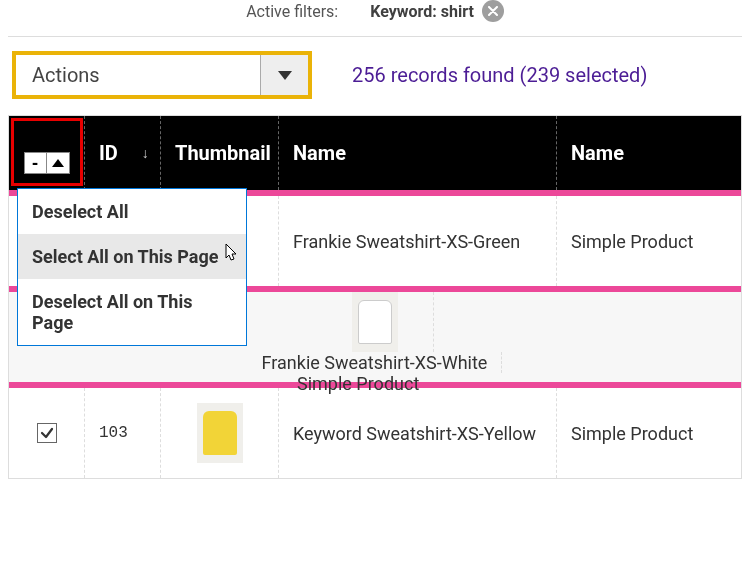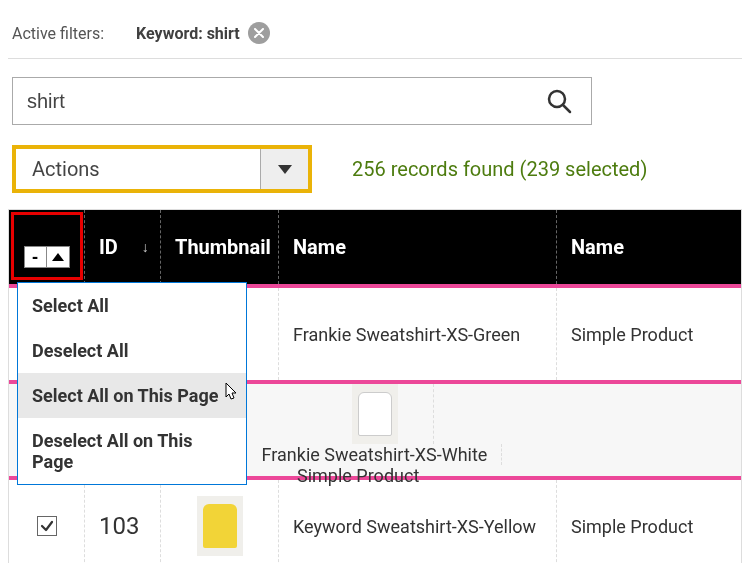--- a/index.html
+++ b/index.html
@@ -1,57 +1,57 @@
 <!DOCTYPE html>
 <html><head>
 <meta charset="utf-8">
 <style>
   * { box-sizing: border-box; margin: 0; padding: 0; }
   body { font-family: -apple-system, "Segoe UI", Roboto, Helvetica, Arial, sans-serif; font-size: 16px; color: #333; background: #fff; width: 750px; }
   .wrap { padding: 0 8px; }
-  .filters-row { display: flex; align-items: center; gap: 32px; padding: 22px 4px 14px; border-bottom: 1px solid #ddd; }
+  .filters-row { display: flex; align-items: center; gap: 32px; padding: 0 4px 14px; border-bottom: 1px solid #ddd; justify-content: center; }
   .filters-label { color: #555; }
   .filter-chip { display: flex; align-items: center; gap: 8px; }
   .filter-chip b { font-weight: 700; color:#404040; }
   .chip-x { width: 22px; height: 22px; border-radius: 50%; background:#9e9e9e; display:flex; align-items:center; justify-content:center; cursor:pointer; }
   .chip-x svg { width:10px; height:10px; display:block; }
   .search-row { padding: 18px 4px 6px; }
   .search-box { width: 580px; height: 48px; border:1px solid #aaa; display:flex; align-items:center; padding:0 10px 0 14px; }
   .search-box input { flex:1; border:none; outline:none; font-size:20px; color:#444; background:transparent; }
   .search-box .mag { width:44px; display:flex; align-items:center; justify-content:center; cursor:pointer; }
   .toolbar-row { display:flex; align-items:center; gap:40px; padding: 14px 4px 16px; }
   .actions-dd { display:flex; width:300px; border:4px solid #eab308; height:48px; align-items:center; }
   .actions-dd .lbl { flex:1; padding:0 16px; font-size:20px; color:#444; }
   .actions-dd .caret { width:48px; height:100%; border-left:1px solid #aaa; background:#eee; display:flex; align-items:center; justify-content:center; }
-  .records { font-size:20px; color:#4d7c0f; }
+  .records { font-size:20px; color:#4c1d95; }
   .table { border:1px solid #ddd; }
   .thead { background:#000; color:#fff; display:flex; height:74px; align-items:stretch; font-weight:700; font-size:20px; position:relative; }
   .th { display:flex; align-items:center; padding:0 14px; border-right:1px dashed #666; }
   .th.check { width:76px; justify-content:center; padding:0; }
   .th.id { width:76px; gap:24px; }
   .th.thumb { width:118px; }
   .th.name { flex:1; }
   .th.type { width:184px; border-right:none; }
   .sort-arrow { font-size:14px; color:#ccc; }
   .check-highlight { position:absolute; left:2px; top:2px; width:72px; height:68px; border:3px solid #e80000; pointer-events:none; }
   .multiselect { display:flex; gap:0; margin-top:20px; border:1px solid #888; background:#fff; }
   .multiselect .dash { width:22px; height:20px; display:flex; align-items:center; justify-content:center; font-weight:900; color:#000; border-right:1px solid #888; font-size:16px; }
   .multiselect .tri { width:22px; height:20px; display:flex; align-items:center; justify-content:center; }
   .tri-up { width:0; height:0; border-left:6px solid transparent; border-right:6px solid transparent; border-bottom:8px solid #000; }
   .tri-down-sm { width:0; height:0; border-left:7px solid transparent; border-right:7px solid transparent; border-top:9px solid #333; }
   .dropdown { position:absolute; left:8px; top:72px; width:230px; background:#fff; border:1px solid #0077d9; z-index:10; }
   .dropdown .item { padding:12px 14px; font-size:18px; color:#333; cursor:pointer; }
   .dropdown .item.hover { background:#e8e8e8; position:relative; }
   .cursor { position:absolute; right:6px; top:8px; }
   .tbody { }
-  .trow { display:flex; height:96px; align-items:center; border-top:4px solid #ec4899; }
+  .trow { display:flex; height:96px; align-items:center; border-top:6px solid #ec4899; }
   .trow.alt { background:#f7f7f7;flex-direction:column; }
   .td { display:flex; align-items:center; padding:0 14px; height:100%; border-right:1px dashed #ddd; }
   .td.check { width:76px; justify-content:center; padding:0; }
-  .td.id { width:76px; font-size:24px; }
+  .td.id { width:76px; font-size:16px;font-family:Liberation Mono, monospace; }
   .td.thumb { width:118px; justify-content:center; }
   .td.name { flex:1; font-size:18px; }
   .td.type { width:184px; border-right:none; font-size:18px; }
   .cbox { width:20px; height:20px; border:1px solid #666; display:flex; align-items:center; justify-content:center; background:#fff; }
   .cbox svg { width:14px; height:14px; }
   .thumb-box { width:46px; height:60px; background:#f0efeb; display:flex; align-items:flex-start; justify-content:center; }
   .shirt { width:34px; height:44px; margin-top:8px; border-radius:6px 6px 2px 2px; }
   .shirt.white { background:#fff; border:1px solid #ccc; }
   .shirt.yellow { background:#f2d437; }
 </style>
@@ -65,31 +65,20 @@
     <span class="filter-chip">
       <b>Keyword: shirt</b>
       <span class="chip-x">
         <svg viewBox="0 0 10 10">
             <path d="M1 1 L9 9 M9 1 L1 9" stroke="#fff" stroke-width="2" stroke-linecap="round"></path>
           </svg>
       </span>
     </span>
   </div>
 
-  <div class="search-row">
-    <div class="search-box">
-      <input type="text" value="shirt" style="">
-      <span class="mag">
-        <svg width="26" height="26" viewBox="0 0 26 26">
-            <circle cx="11" cy="11" r="8" stroke="#333" stroke-width="2.5" fill="none"></circle>
-            <line x1="17" y1="17" x2="24" y2="24" stroke="#333" stroke-width="2.5" stroke-linecap="round"></line>
-          </svg>
-      </span>
-    </div>
-  </div>
 
   <div class="toolbar-row">
     <div class="actions-dd">
       <span class="lbl">Actions</span>
       <span class="caret">
           <span class="tri-down-sm"></span>
         </span>
     </div>
     <div class="records">256 records found (239 selected)</div>
   </div>
@@ -107,21 +96,20 @@
       </div>
       <div class="th id">
         <span>ID</span>
         <span class="sort-arrow">↓</span>
       </div>
       <div class="th thumb">Thumbnail</div>
       <div class="th name">Name</div>
       <div class="th type">Name</div>
 
       <div class="dropdown">
-        <div class="item">Select All</div>
         <div class="item">Deselect All</div>
         <div class="item hover">
           <span>Select All on This Page</span>
           <span class="cursor">
             <svg width="20" height="24" viewBox="0 0 20 24">
                 <path d="M6 2 L6 16 L9 13 L11 18 L14 17 L12 12 L16 12 Z" fill="#fff" stroke="#000" stroke-width="1"></path>
               </svg>
           </span>
         </div>
         <div class="item">Deselect All on This Page</div>

